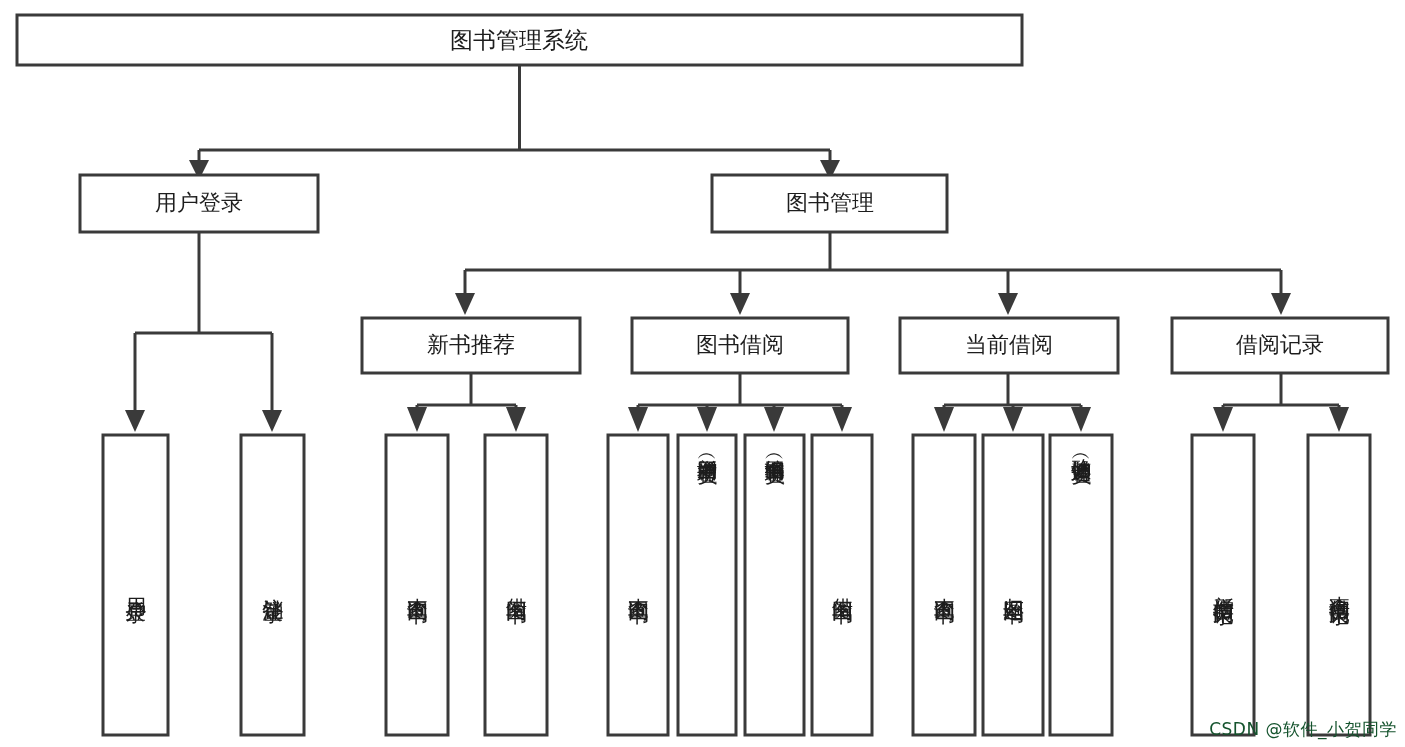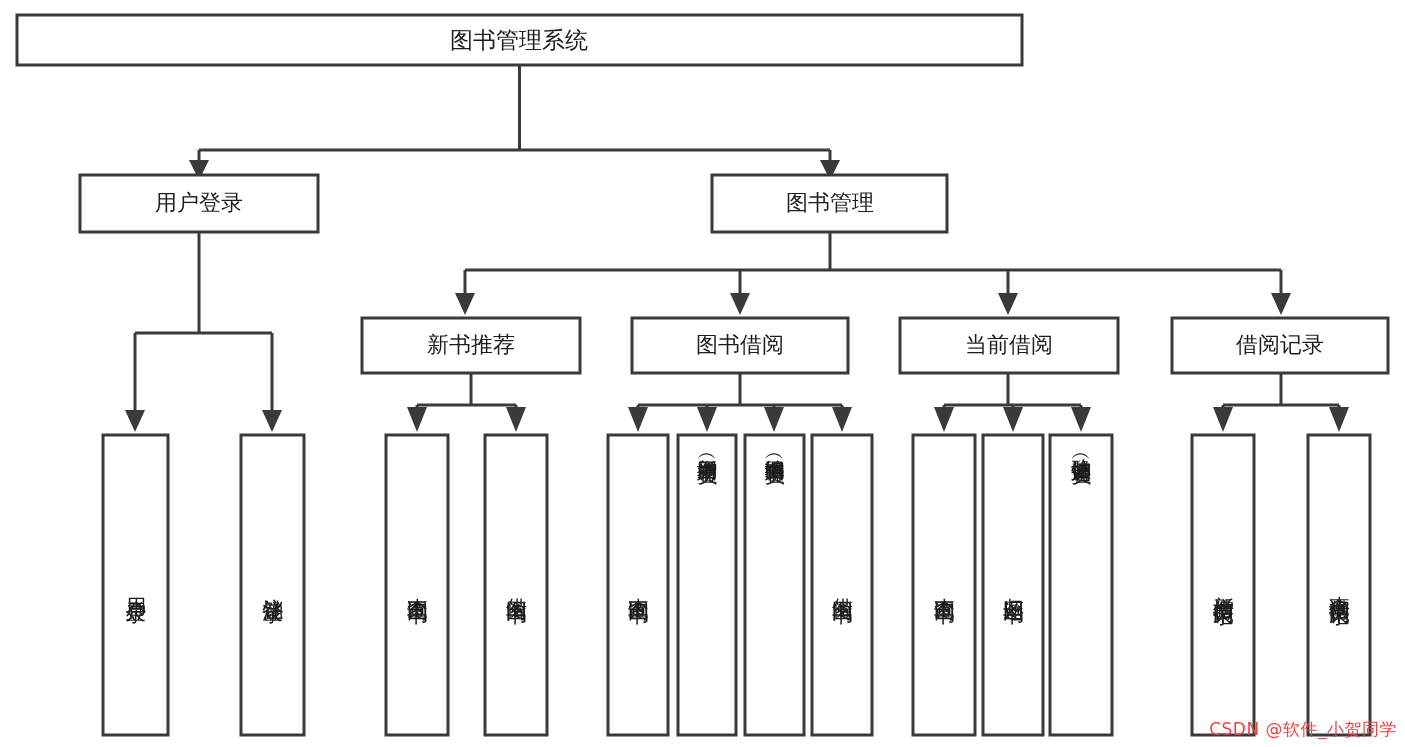--- a/index.html
+++ b/index.html
@@ -73,21 +73,21 @@
   .vlabel.small {
     font-size: 20px;
     letter-spacing: 1px;
   }
   .watermark {
     position: absolute;
     right: 8px;
     bottom: 6px;
     font-family: "DejaVu Sans", "Liberation Sans", sans-serif;
     font-size: 17px;
-    color: #ef4444;
+    color: #14532d;
     letter-spacing: 0.5px;
     user-select: none;
     white-space: nowrap;
   }
 </style>
 </head>
 <body>
 
 <div id="diagram-root">
 

